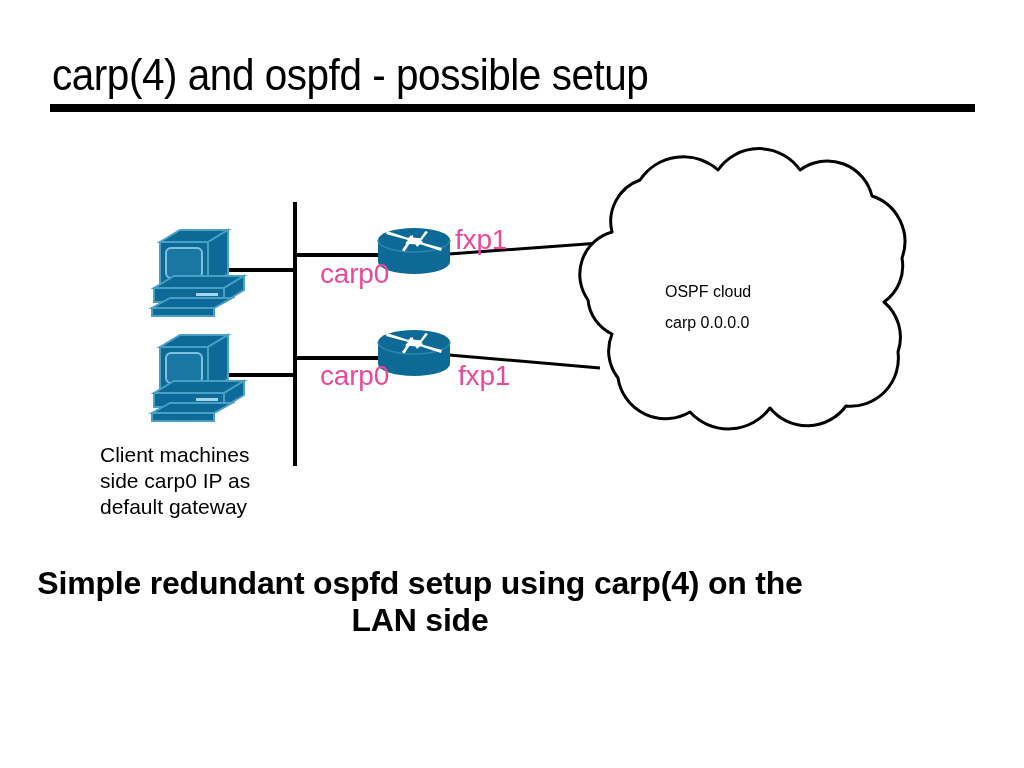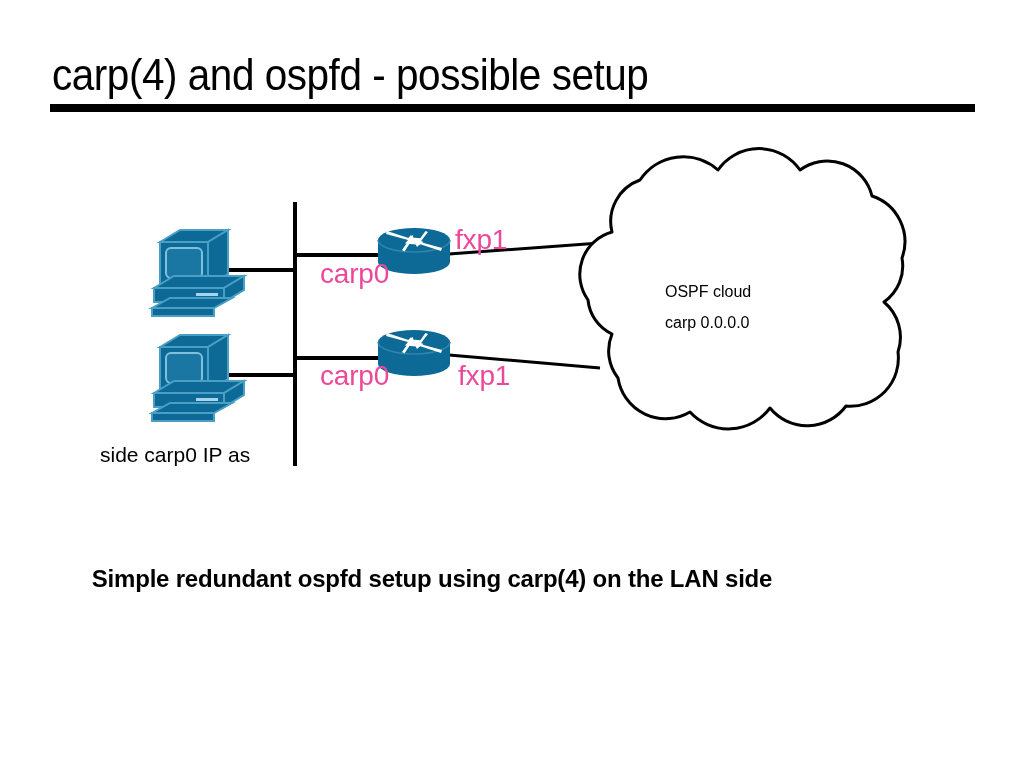--- a/index.html
+++ b/index.html
@@ -85,26 +85,26 @@
     top: 442px;
     font-family: "Liberation Sans", sans-serif;
     font-size: 21px;
     line-height: 26px;
     color: #000000;
     white-space: nowrap;
   }
 
   #caption {
     position: absolute;
-    left: 16px;
+    left: 4px;
     top: 565px;
     width: 832px;
     text-align: center;
     font-family: "Liberation Sans", sans-serif;
-    font-size: 24px;
+    font-size: 32px;
     font-weight: bold;
     letter-spacing: -0.2px;
     color: #000000;
   }
 </style>
 </head>
 <body>
 
 <div id="slide-title">carp(4) and ospfd - possible setup</div>
 <div id="title-rule"></div>
@@ -212,16 +212,18 @@
 <div class="diag-label" id="label-carp0-bottom">carp0</div>
 <div class="diag-label" id="label-fxp1-top">fxp1</div>
 <div class="diag-label" id="label-fxp1-bottom">fxp1</div>
 
 <div id="cloud-text">
   <div>OSPF cloud</div>
   <div>carp 0.0.0.0</div>
 </div>
 
 <div id="client-note">
+  <div>Client machines</div>
   <div>side carp0 IP as</div>
+  <div>default gateway</div>
 </div>
 
 <div id="caption">Simple redundant ospfd setup using carp(4) on the LAN side</div>
 
 </body></html>

